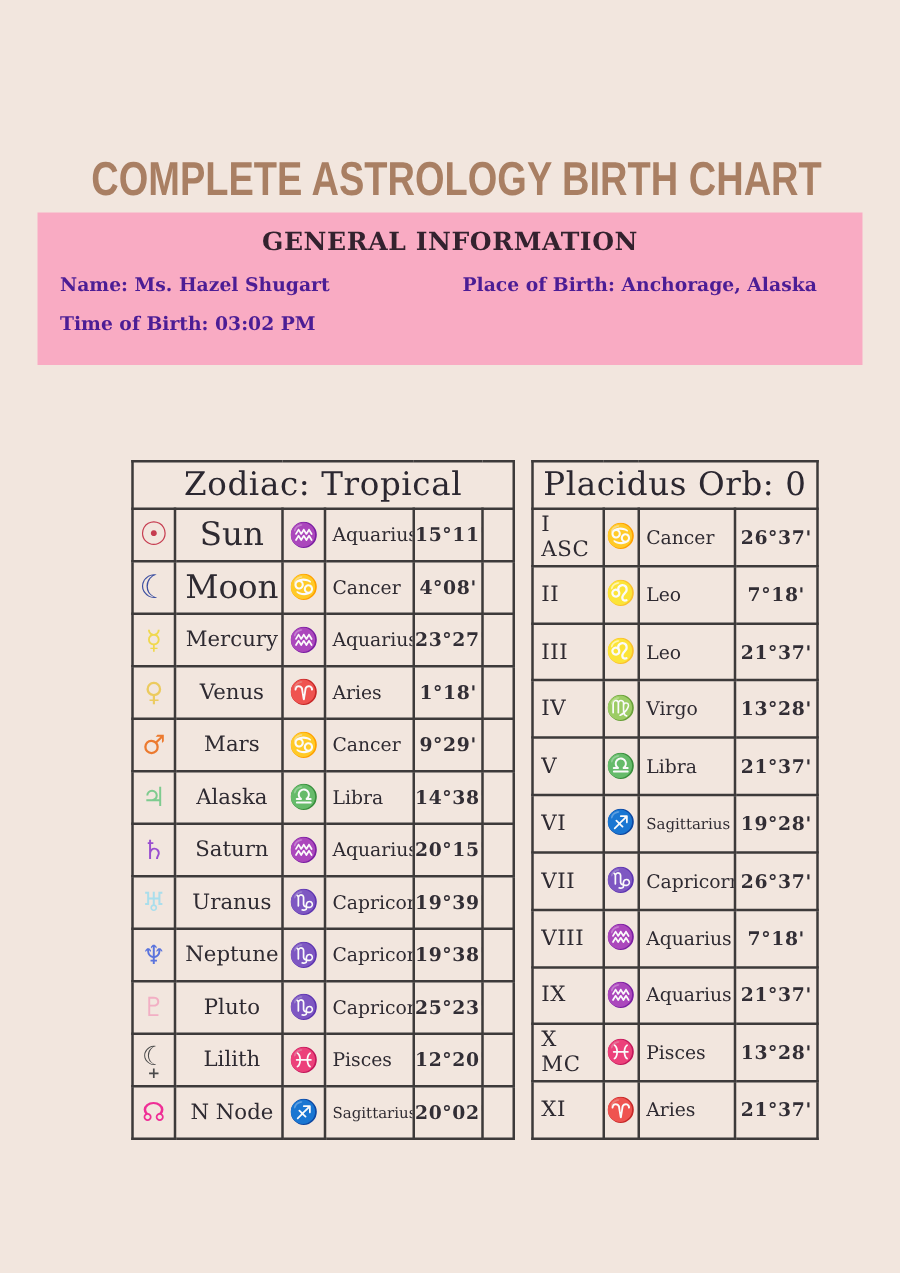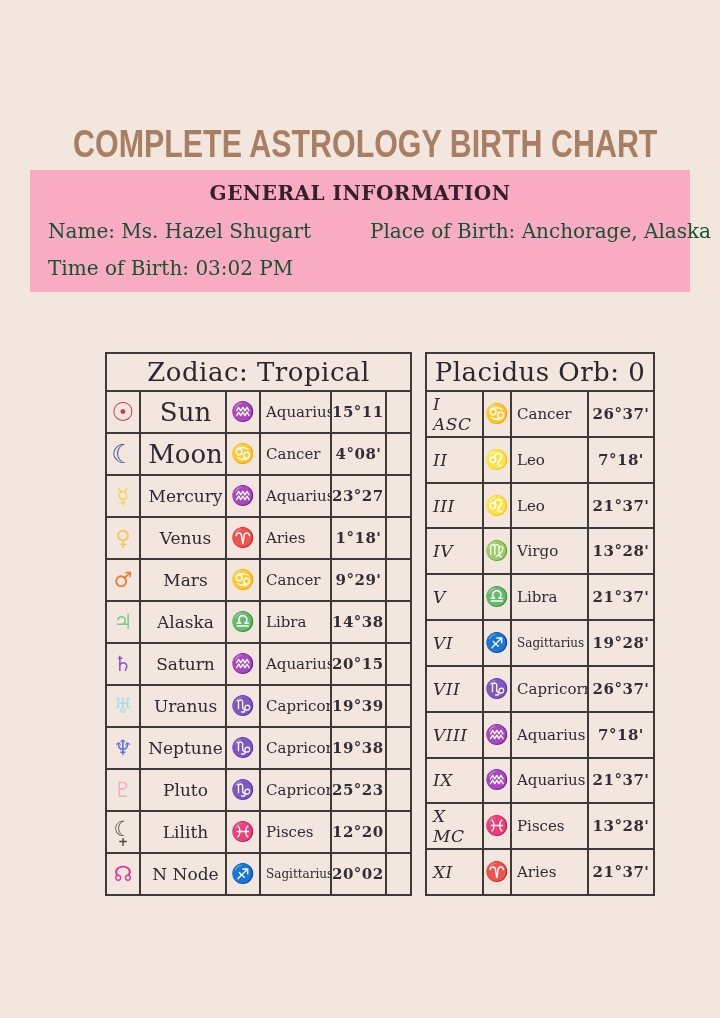--- a/index.html
+++ b/index.html
@@ -32,26 +32,27 @@
     text-align:center;
     font-size:20px;font-weight:bold;
     letter-spacing:.5px;
     color:#33222e;
   }
   .info-grid{
     display:grid;
     grid-template-columns:322px 1fr;
     row-gap:13px;
     padding:14px 0 0 18px;
-    font-size:20px;
-    color:#14532d;
+    font-size:15px;
+    color:#4c1d95;
+    font-weight:bold;
   }
   .info-field{white-space:nowrap;}
   .tables{
-    position:absolute;top:352px;left:105px;
+    position:absolute;top:368px;left:105px;
     display:flex;gap:13px;
   }
   table{
     border-collapse:collapse;
     table-layout:fixed;
   }
   .zodiac-table{width:305px;}
   .houses-table{width:228px;}
   th,td{
     border:2px solid #3d3a3a;
@@ -76,21 +77,21 @@
   .glyph-sub:empty{display:none;}
   .sicon .glyph{font-size:19px;}
   .pname{font-size:17px;padding-left:5px;text-align:center;}
   .pname.large{font-size:26px;}
   .sname{font-size:15px;padding-left:5px;}
   .sname.small{font-size:12px;margin-top:27px;}
   .deg{
     font-size:15px;font-weight:bold;
     text-align:center;letter-spacing:.5px;color:#322e35;
   }
-  .house{font-size:17px;padding-left:6px;letter-spacing:.5px;font-style:italic;}
+  .house{font-size:17px;padding-left:6px;letter-spacing:.5px;}
   .spacer-col{}
 </style>
 </head>
 <body>
 
 <div>
 
   <h1 class="page-title"><span class="squeeze">COMPLETE ASTROLOGY BIRTH CHART</span></h1>
 
   <section class="info-box">

